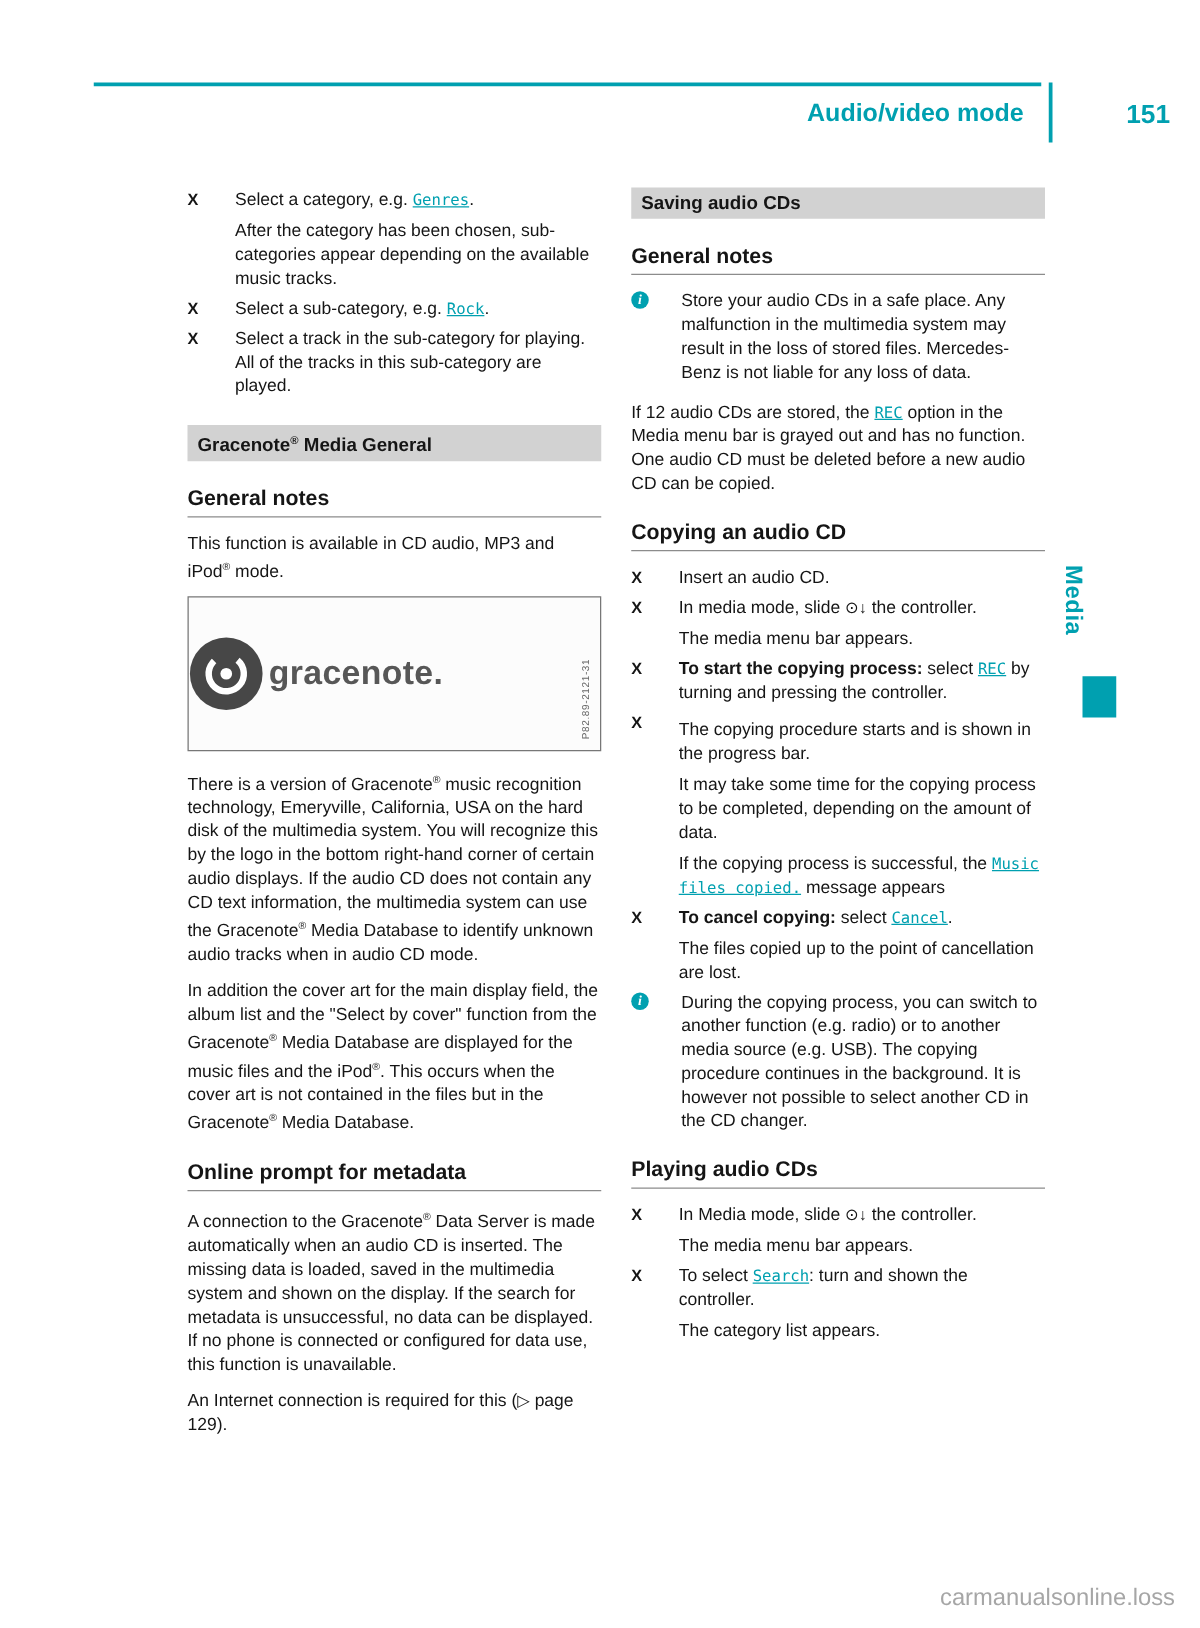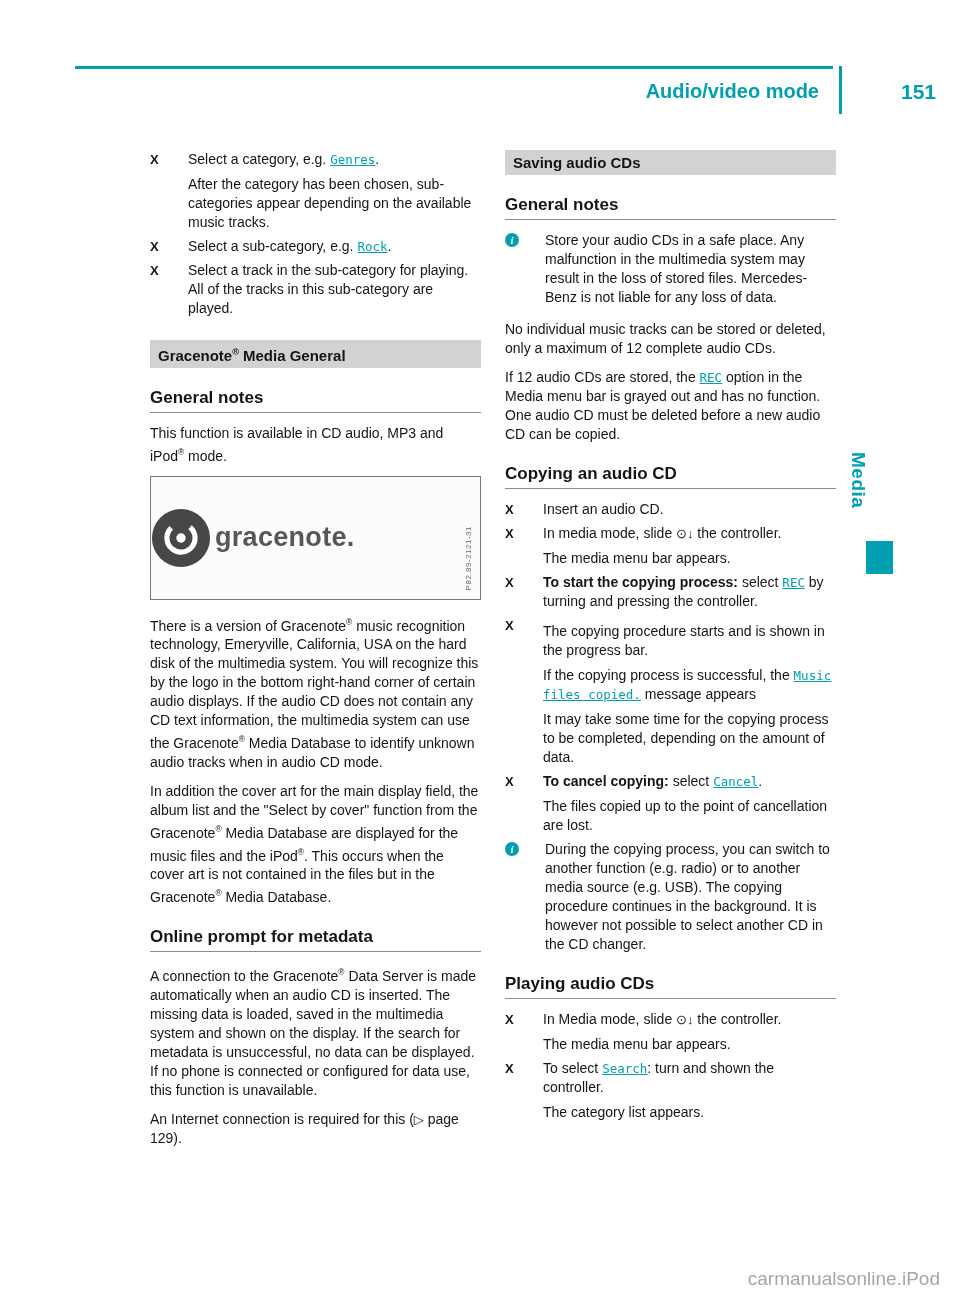--- a/index.html
+++ b/index.html
@@ -97,21 +97,20 @@
     </div>
   <div id="col-right" class="col col-right">
       <p class="gray-heading"><span>Saving audio CDs</span></p>
       <p class="subheading"><span>General notes</span></p>
       <div class="info">
         <span class="info-icon">i</span>
         <div class="bullet-body">
           <p><span>Store your audio CDs in a safe place. Any malfunction in the multimedia system may result in the loss of stored files. Mercedes-Benz is not liable for any loss of data.</span></p>
         </div>
       </div>
-      <p class="body-para"><span>No individual music tracks can be stored or deleted, only a maximum of 12 complete audio CDs.</span></p>
       <p class="body-para"><span>If 12 audio CDs are stored, the </span><span class="seg-code">REC</span><span> option in the Media menu bar is grayed out and has no function. One audio CD must be deleted before a new audio CD can be copied.</span></p>
       <p class="subheading"><span>Copying an audio CD</span></p>
       <div class="bullet">
         <span class="marker">X</span>
         <div class="bullet-body">
           <p><span>Insert an audio CD.</span></p>
         </div>
       </div>
       <div class="bullet">
         <span class="marker">X</span>
@@ -123,22 +122,22 @@
       <div class="bullet">
         <span class="marker">X</span>
         <div class="bullet-body">
           <p><span class="seg-b">To start the copying process:</span><span> select </span><span class="seg-code">REC</span><span> by turning and pressing the controller.</span></p>
         </div>
       </div>
       <div class="bullet">
         <span class="marker">X</span>
         <div class="bullet-body">
           <p class="sub"><span>The copying procedure starts and is shown in the progress bar.</span></p>
+          <p class="sub"><span>It may take some time for the copying process to be completed, depending on the amount of data.</span></p>
           <p class="sub"><span>If the copying process is successful, the </span><span class="seg-code">Music files copied.</span><span> message appears</span></p>
-          <p class="sub"><span>It may take some time for the copying process to be completed, depending on the amount of data.</span></p>
         </div>
       </div>
       <div class="bullet">
         <span class="marker">X</span>
         <div class="bullet-body">
           <p><span class="seg-b">To cancel copying:</span><span> select </span><span class="seg-code">Cancel</span><span>.</span></p>
           <p class="sub"><span>The files copied up to the point of cancellation are lost.</span></p>
         </div>
       </div>
       <div class="info">
@@ -159,14 +158,14 @@
         <span class="marker">X</span>
         <div class="bullet-body">
           <p><span>To select </span><span class="seg-code">Search</span><span>: turn and shown the controller.</span></p>
           <p class="sub"><span>The category list appears.</span></p>
         </div>
       </div>
     </div>
 
   <div class="side-label">Media</div>
   <div class="side-tab"></div>
-  <div class="watermark">carmanualsonline.iPod</div>
+  <div class="watermark">carmanualsonline.loss</div>
 </div>
 
 </body></html>

